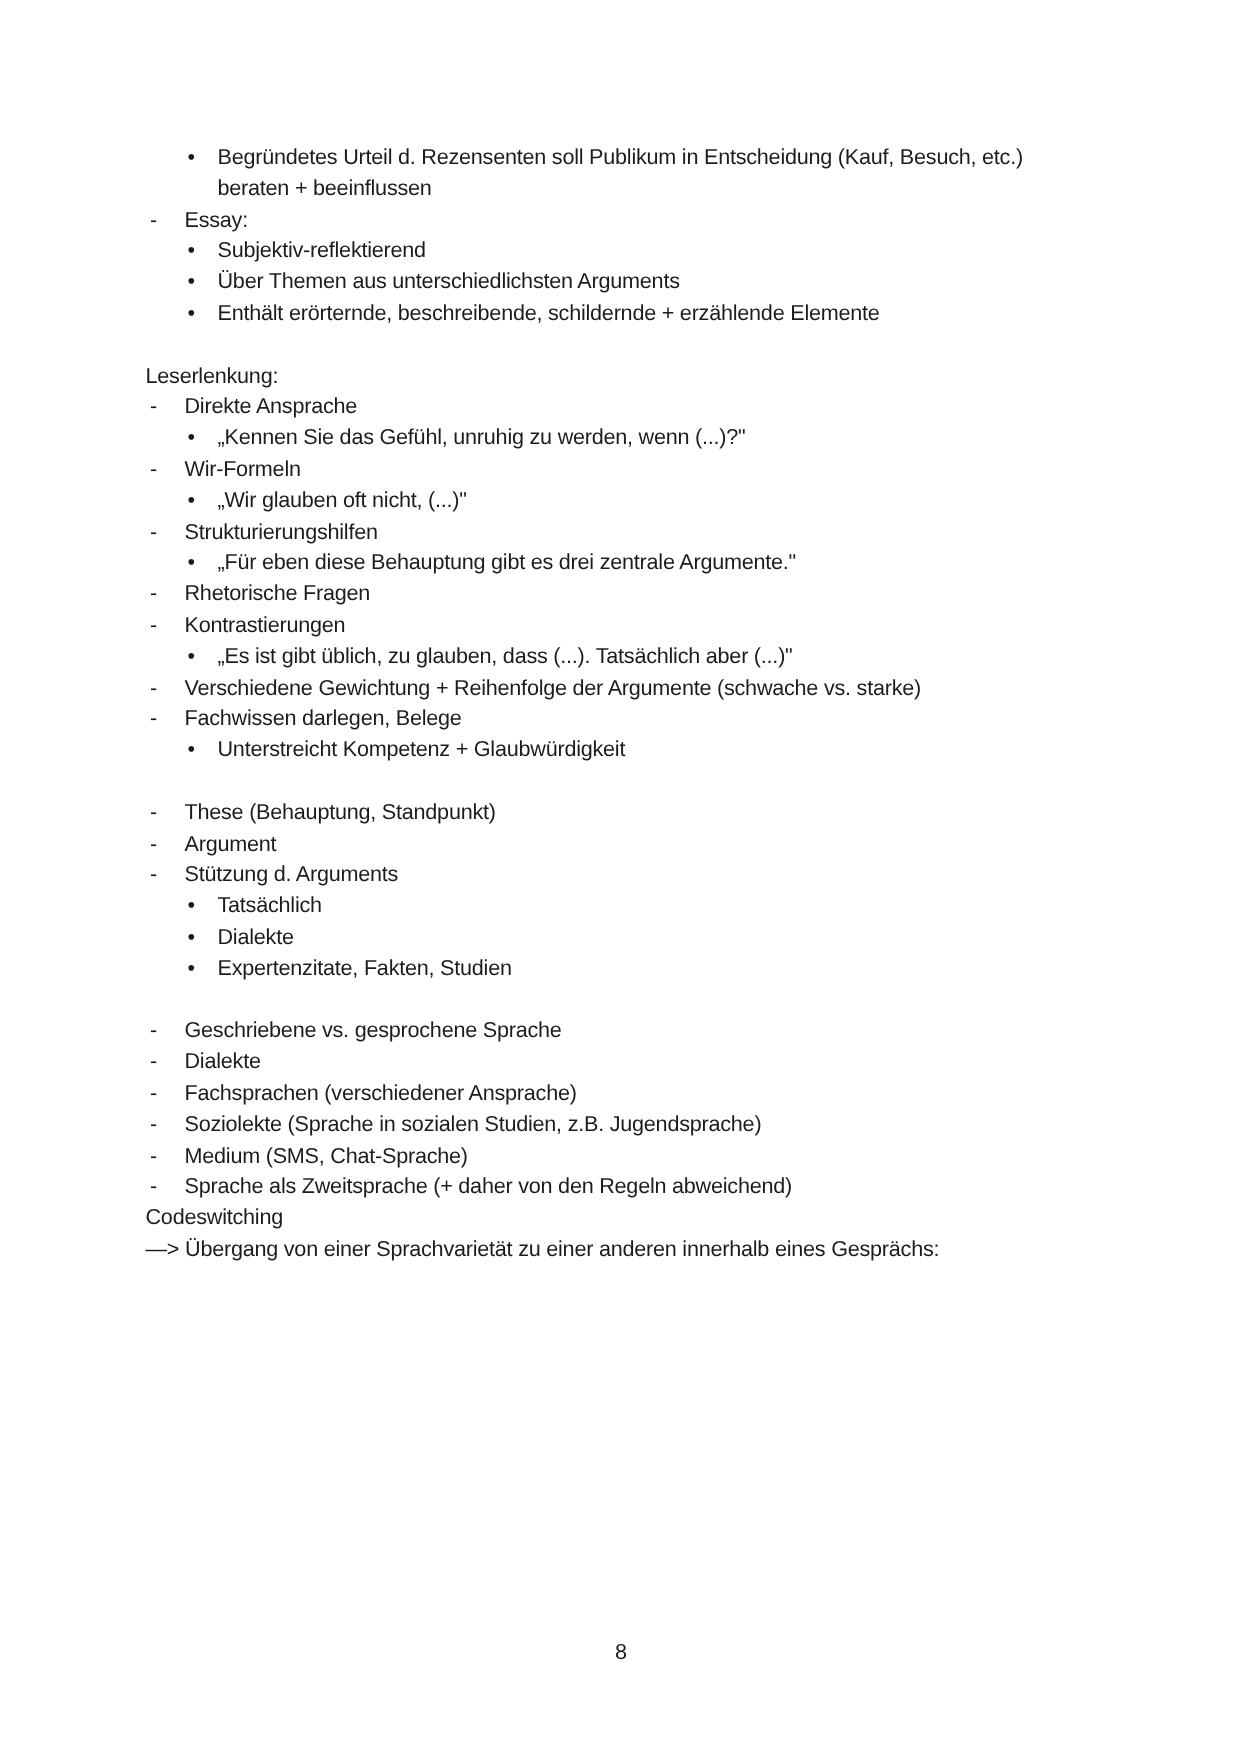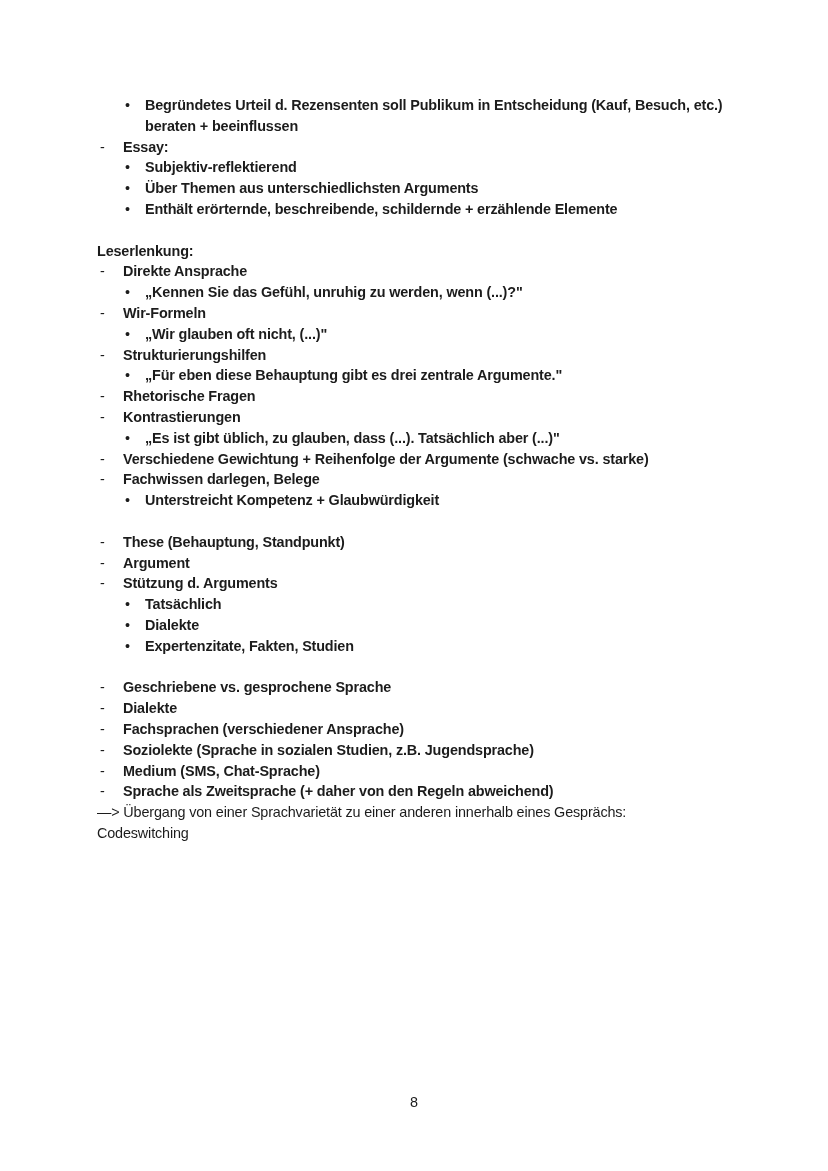--- a/index.html
+++ b/index.html
@@ -14,27 +14,27 @@
   .page { position: absolute; inset: 0; background: #ffffff; }
   .content {
     position: absolute;
     left: 97px; right: 97px; top: 95px;
     font-size: 14.4px;
     line-height: 20.8px;
     letter-spacing: -0.15px;
   }
   .section { margin-top: 20.8px; }
   .section:first-child { margin-top: 0; }
-  .heading { font-weight: 700; }
+  .heading { font-weight: 400; }
   .line { display: flex; align-items: flex-start; }
   .line.lv1 > .marker { flex: 0 0 26px; padding-left: 3px; box-sizing: border-box; }
   .line.lv2 { padding-left: 25px; }
   .line.lv2 > .marker { flex: 0 0 23px; padding-left: 3px; box-sizing: border-box; }
   .marker { user-select: none; }
-  .text { flex: 1 1 auto; font-weight: bold; }
+  .text { flex: 1 1 auto; }
   .para {  }
   .footer {
     position: absolute;
     left: 0; top: 1092px; width: 100%;
     text-align: center;
     font-size: 14.4px;
     line-height: 20.8px;
     color: #1c1c1c;
   }
 </style>
@@ -160,20 +160,20 @@
           <span class="text">Soziolekte (Sprache in sozialen Studien, z.B. Jugendsprache)</span>
         </div>
         <div class="line lv1">
           <span class="marker">-</span>
           <span class="text">Medium (SMS, Chat-Sprache)</span>
         </div>
         <div class="line lv1">
           <span class="marker">-</span>
           <span class="text">Sprache als Zweitsprache (+ daher von den Regeln abweichend)</span>
         </div>
+        <div class="para">Codeswitching</div>
         <div class="para">—&gt; Übergang von einer Sprachvarietät zu einer anderen innerhalb eines Gesprächs:</div>
-        <div class="para">Codeswitching</div>
       </div>
     </div>
   <div class="footer">
     <span>8</span>
   </div>
 </div>
 
 </body></html>

